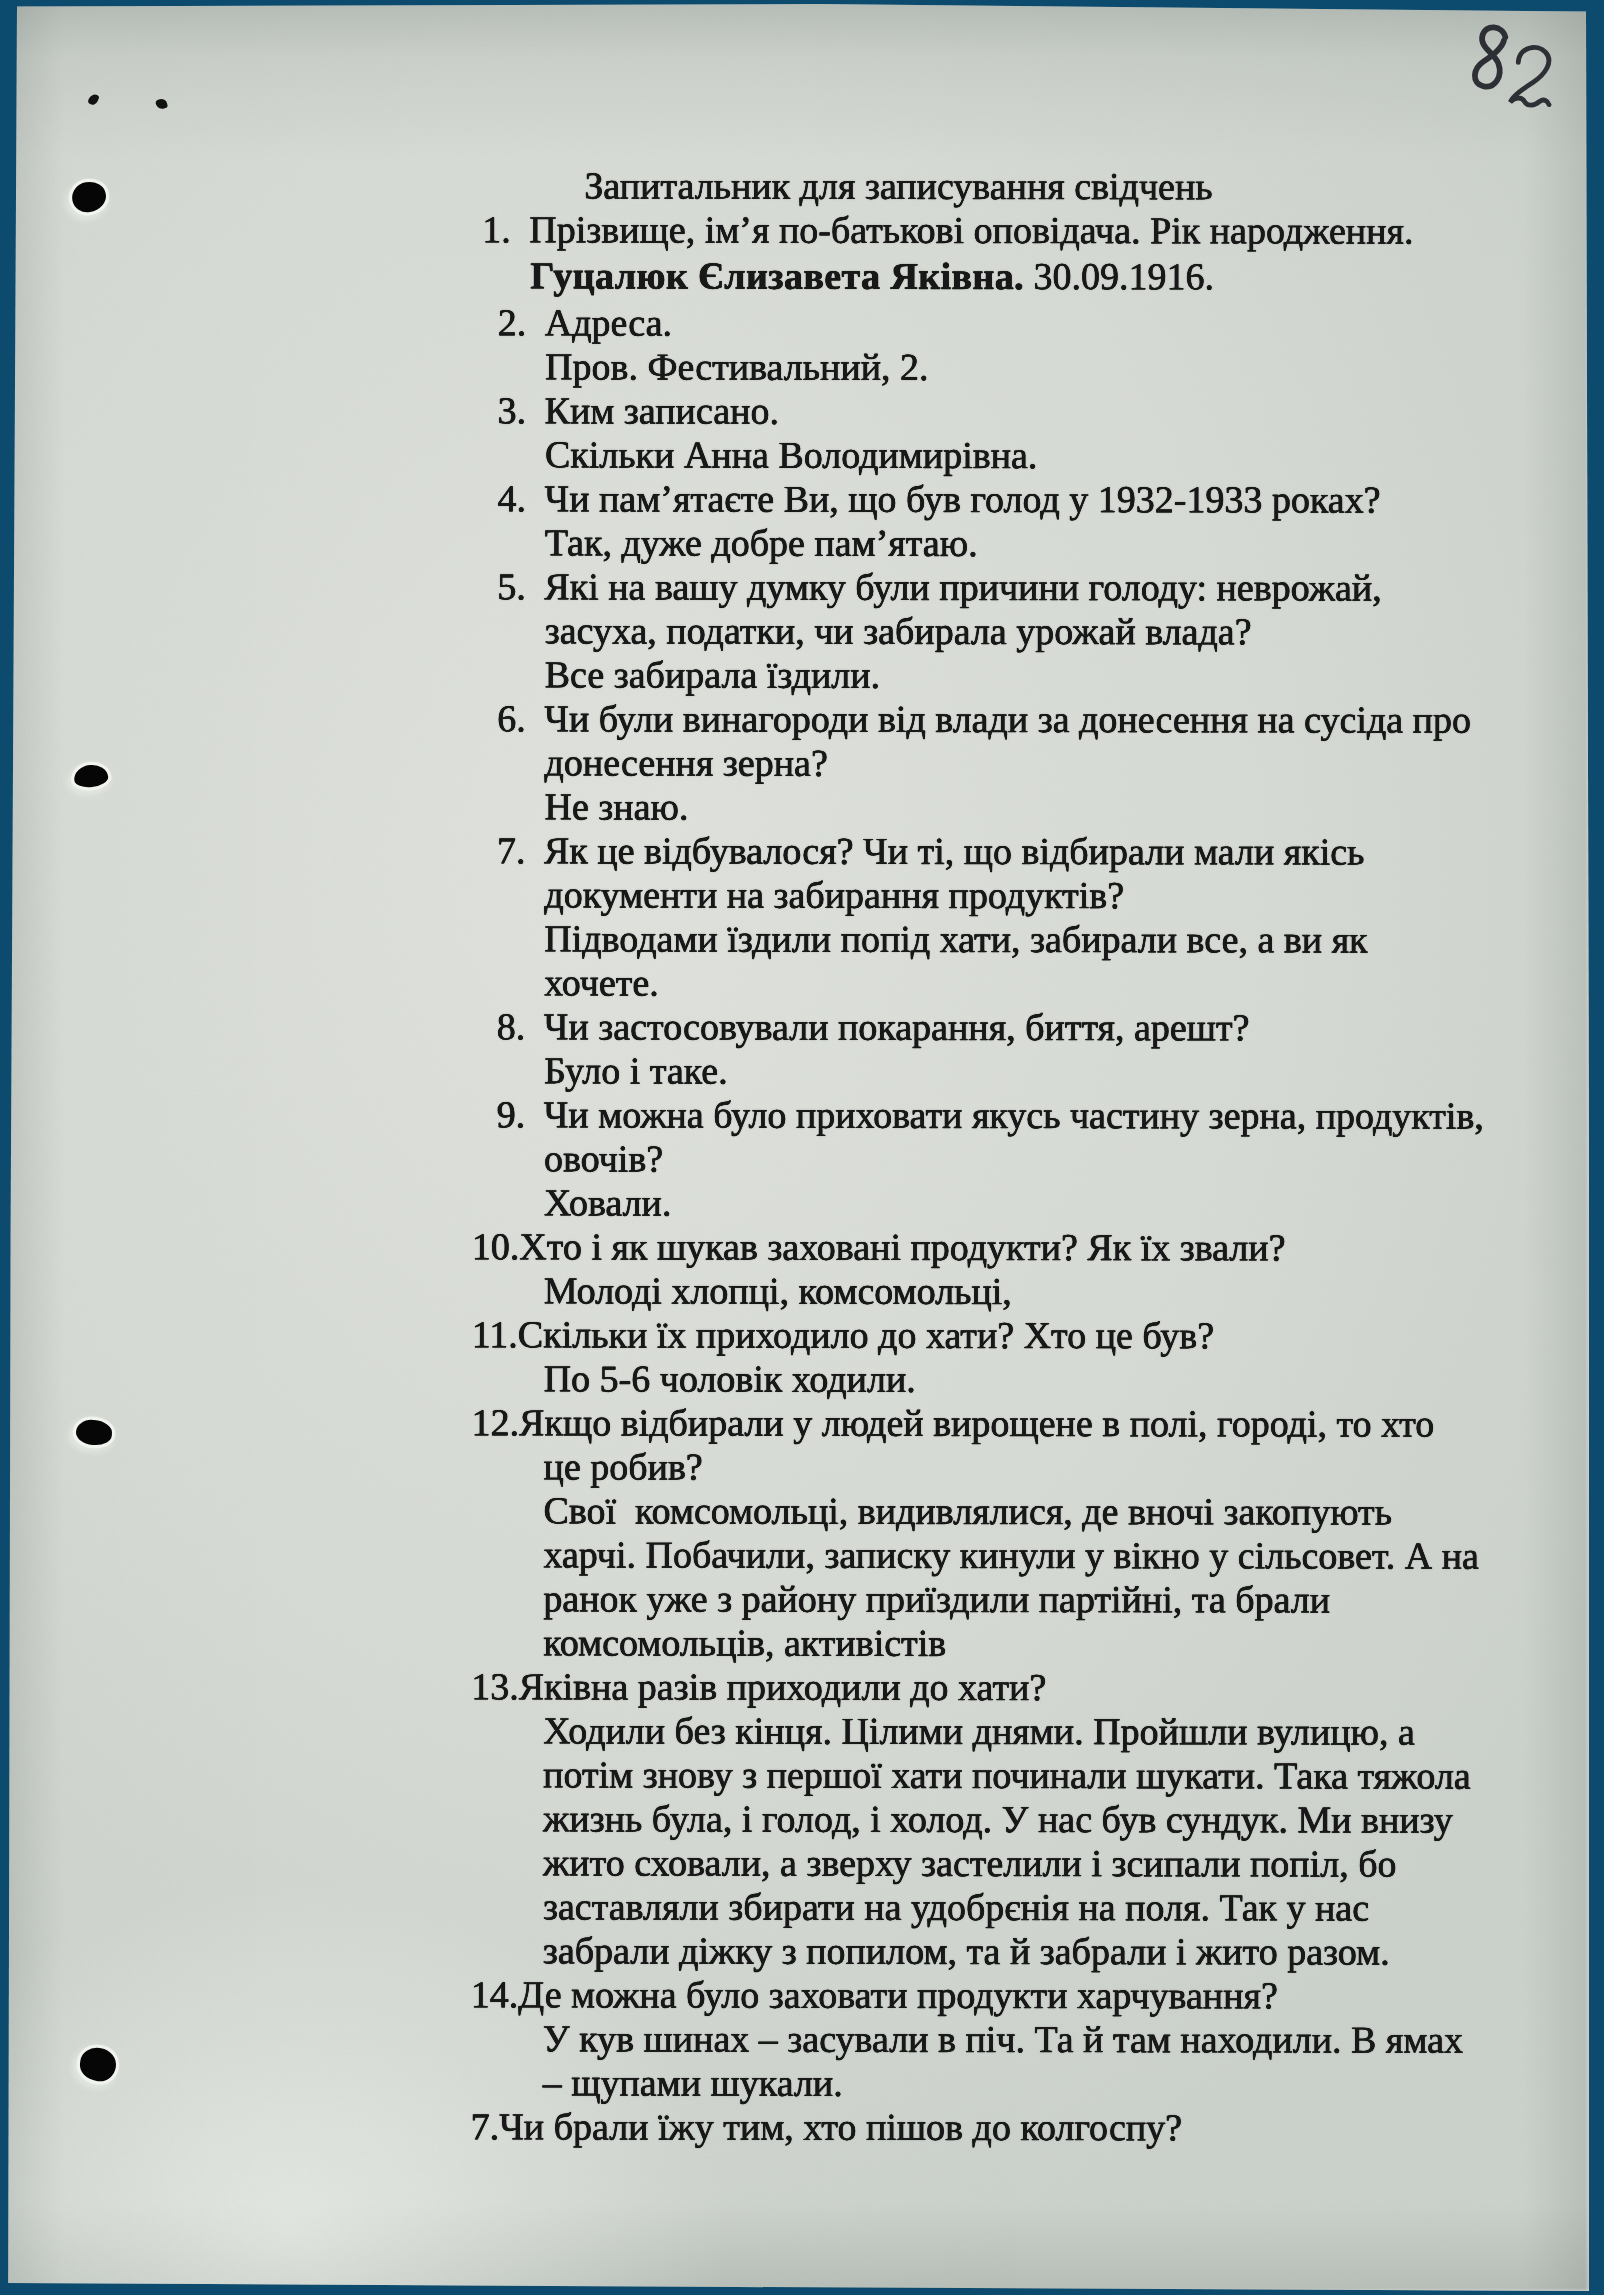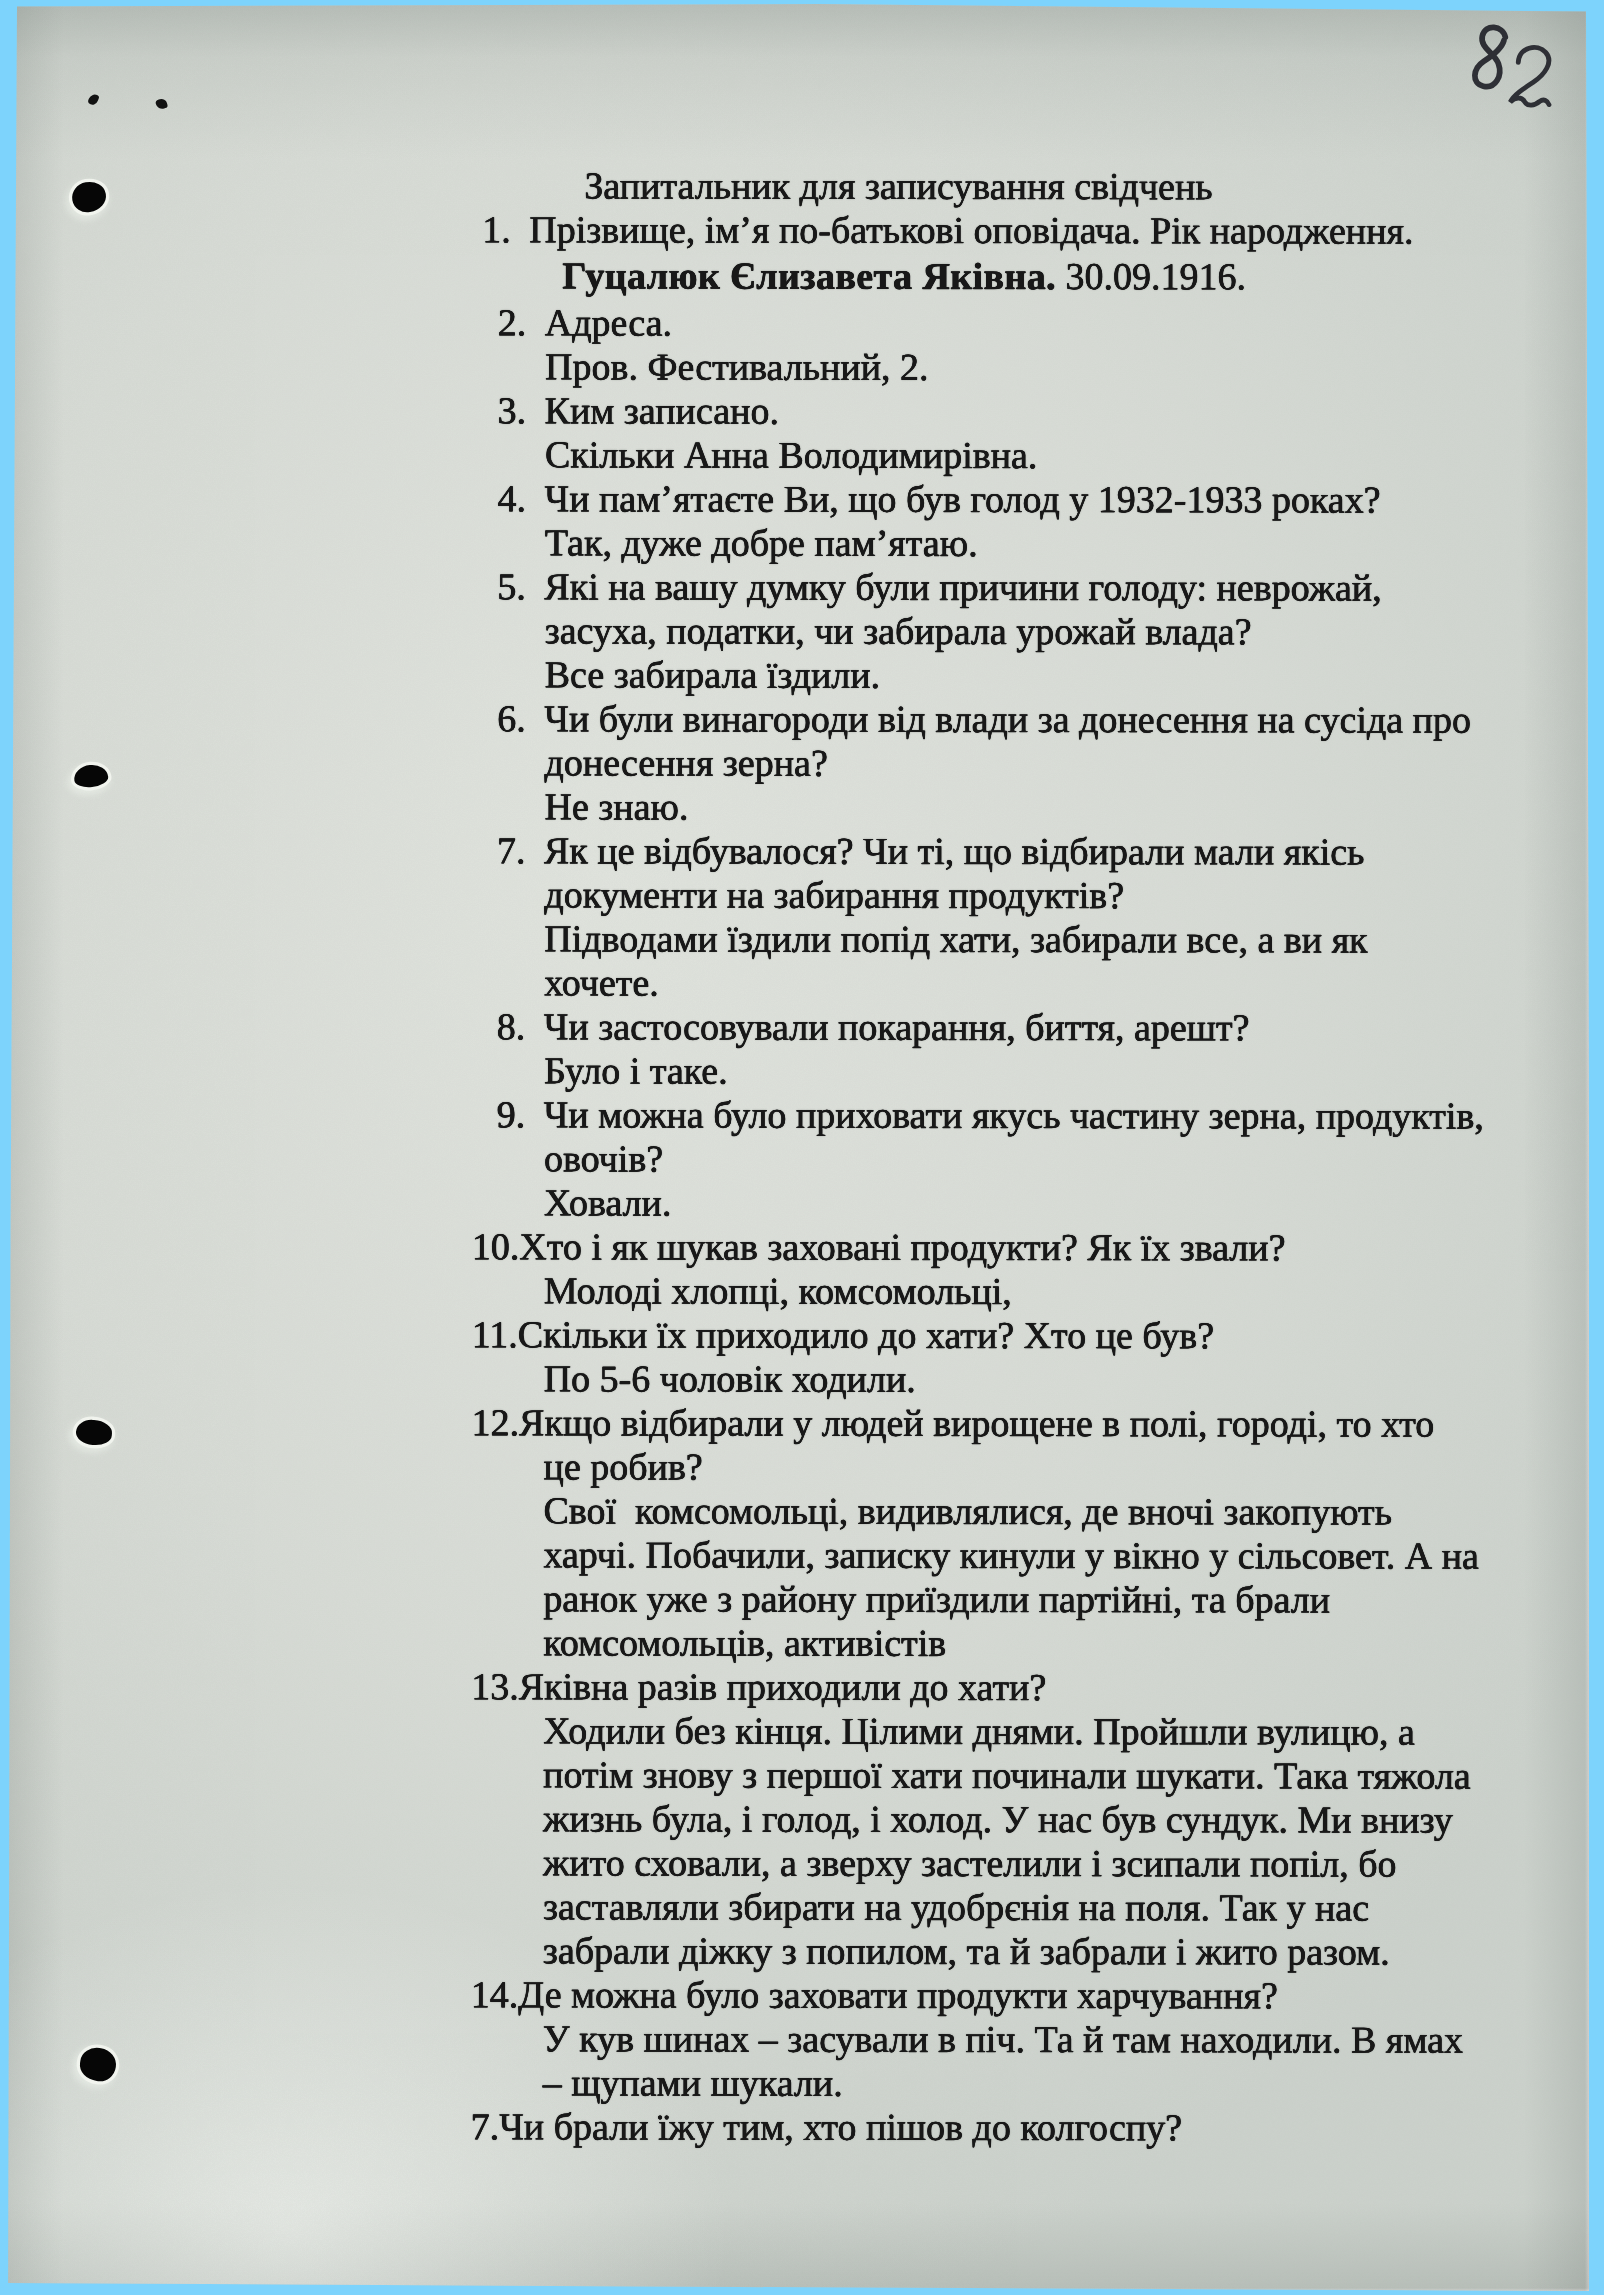--- a/index.html
+++ b/index.html
@@ -3,21 +3,21 @@
 <meta charset="utf-8">
 <style>
   html, body {
     margin: 0; padding: 0;
     width: 1605px; height: 2295px;
     overflow: hidden;
     background: #050505;
   }
   .scan {
     position: absolute; inset: 0;
-    background: #7dd3fc;
+    background: #0c4a6e;
   }
   
   .paper {
     position: absolute; inset: 0;
     clip-path: polygon(17px 6.5px, 819px 4.1px, 1586px 11.5px, 1589px 1146px,
                        1589px 2291px, 737px 2287px, 8.2px 2283px,
                        10.6px 1228px, 14px 573px);
     background:
       radial-gradient(ellipse 737px 573px at 18% 97%, rgba(249,251,247,0.55), rgba(249,251,247,0) 60%),
       linear-gradient(180deg, rgba(104,116,110,0.30) 0%, rgba(104,116,110,0.10) 2.5%, rgba(0,0,0,0) 7%),
@@ -79,21 +79,21 @@
                  0 0.3px 0 #1c1c1c, 0 0 1.8px rgba(45,48,45,0.45);
   }
   .title       { margin-left: 111px; }
   .q1          { margin-left: 24.6px; }
   .q1 .num     { display: inline-block; width: 47px; }
   .q1.first    { margin-left: 9px; }
   .q1.first .num { width: 47px; }
   .q2          { margin-left: 0; }
   .cont        { margin-left: 72px; }
   .name        { margin-left: 57px; height: 49px; line-height: 49px; }
-  .name .b     { font-weight: 700; font-size: 38px; letter-spacing: 0.4px; margin-left: 32px; }
+  .name .b     { font-weight: 700; font-size: 38px; letter-spacing: 0.4px; }
 </style>
 </head>
 <body>
 
 <div class="scan">
   <div class="paper">
 
     <svg class="texture" width="1605" height="2295" xmlns="http://www.w3.org/2000/svg" aria-hidden="true" viewBox="0 0 1960 2804">
       <filter id="paperNoise">
         <feTurbulence type="fractalNoise" baseFrequency="0.8" numOctaves="3" seed="7"></feTurbulence>

